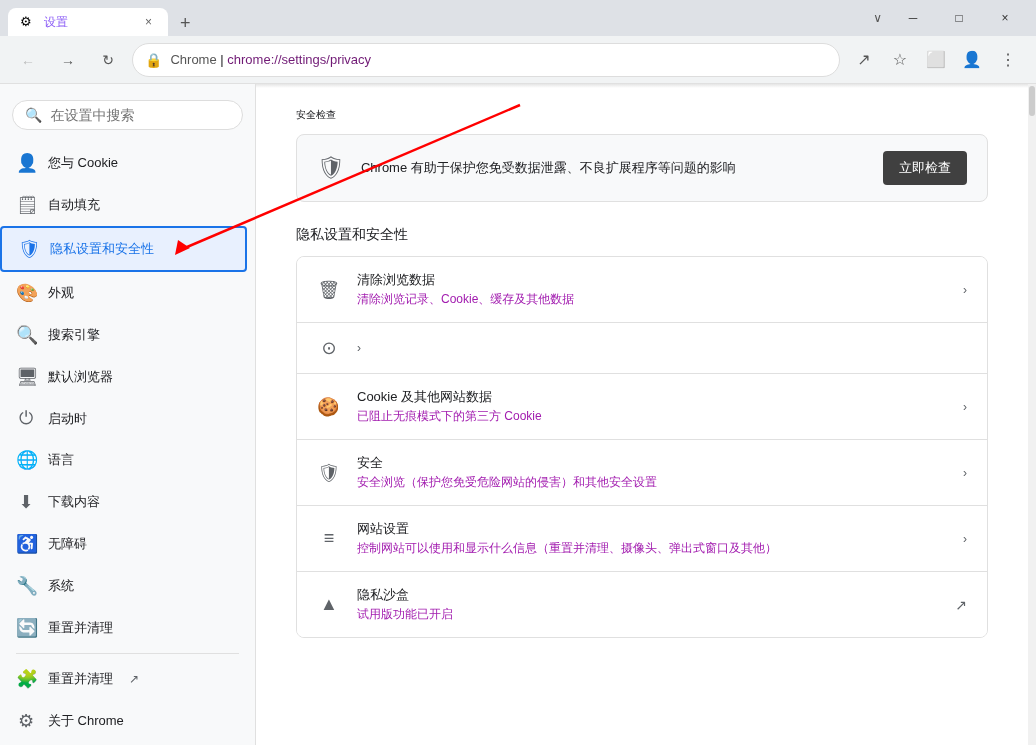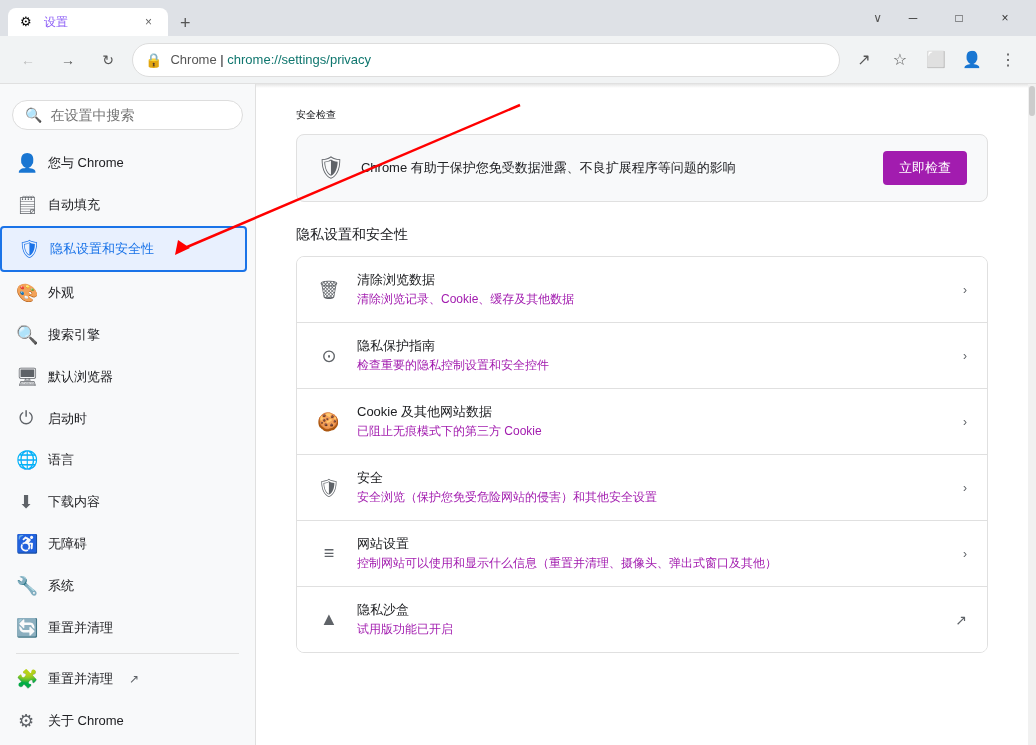--- a/index.html
+++ b/index.html
@@ -30,21 +30,21 @@
     }
     .nav-btn { width: 32px; height: 32px; display: flex; align-items: center; justify-content: center; border-radius: 50%; cursor: pointer; color: #555; font-size: 14px; }
     .nav-btn.disabled { color: #bbb; cursor: default; }
     .url-bar {
       flex: 1; display: flex; align-items: center; background: #fff; border: 1px solid #ddd; border-radius: 20px;
       padding: 6px 12px; gap: 8px; height: 34px;
     }
     .url-bar .lock-icon { font-size: 14px; color: #555; }
     .url-text { font-size: 13px; color: #202124; flex: 1; }
     .url-chrome { color: #555; }
-    .url-highlight { color: #0f766e; }
+    .url-highlight { color: #701a75; }
     .toolbar-right { display: flex; align-items: center; gap: 4px; }
     .toolbar-icon { width: 32px; height: 32px; display: flex; align-items: center; justify-content: center; border-radius: 50%; cursor: pointer; color: #555; font-size: 16px; }
 
     
     .main-layout { display: flex; height: calc(745px - 84px); overflow: hidden; }
 
     
     .sidebar {
       width: 256px; background: #f8f9fa; overflow-y: auto; border-right: 1px solid #e0e0e0;
       padding: 8px 0;
@@ -67,21 +67,21 @@
 
     
     .section-title { font-size: 10px; color: #202124; font-weight: 400; margin-bottom: 12px; margin-top: 4px; }
     .safety-card {
       display: flex; align-items: center; background: #f8f9fa; border: 1px solid #e0e0e0; border-radius: 8px;
       padding: 16px 20px; gap: 16px; margin-bottom: 24px;
     }
     .safety-icon { font-size: 22px; color: #5f6368; }
     .safety-text { flex: 1; font-size: 13px; color: #202124; }
     .check-btn {
-      background: #a21caf; color: #fff; border: none; border-radius: 4px; padding: 8px 16px;
+      background: #404040; color: #fff; border: none; border-radius: 4px; padding: 8px 16px;
       font-size: 13px; cursor: pointer; white-space: nowrap;
     }
 
     
     .privacy-section-title { font-size: 14px; color: #202124; font-weight: 400; margin-bottom: 12px; }
     .settings-list { border: 1px solid #e0e0e0; border-radius: 8px; overflow: hidden; }
     .settings-item {
       display: flex; align-items: center; padding: 14px 20px; gap: 16px;
       border-bottom: 1px solid #e0e0e0; cursor: pointer; background: #fff;
     }
@@ -157,21 +157,21 @@
         <span style="color:#5f6368; font-size:14px;">🔍</span>
         <input type="text" style="border: none; outline: none; font-size: 14px; color: rgb(32, 33, 36); width: 100%; background: transparent;" placeholder="在设置中搜索">
       </div>
     </div>
 
     <div class="sidebar-scroll">
 
       <div id="sidebar-items">
           <div class="sidebar-item">
     <span class="si-icon">👤</span>
-    <span class="si-label">您与 Chrome</span>
+    <span class="si-label">您与 Cookie</span>
   </div>
           <div class="sidebar-item">
     <span class="si-icon">🗒</span>
     <span class="si-label">自动填充</span>
   </div>
           <div class="sidebar-item active">
     <span class="si-icon">🛡</span>
     <span class="si-label">隐私设置和安全性</span>
   </div>
           <div class="sidebar-item">
@@ -248,24 +248,20 @@
             <div class="settings-item">
     <span class="settings-item-icon">🗑</span>
     <div class="settings-item-text">
       <div class="settings-item-title">清除浏览数据</div>
       <div class="settings-item-desc">清除浏览记录、Cookie、缓存及其他数据</div>
     </div>
     <span class="settings-item-arrow">›</span>
   </div>
             <div class="settings-item">
     <span class="settings-item-icon">⊙</span>
-    <div class="settings-item-text">
-      <div class="settings-item-title">隐私保护指南</div>
-      <div class="settings-item-desc">检查重要的隐私控制设置和安全控件</div>
-    </div>
     <span class="settings-item-arrow">›</span>
   </div>
             <div class="settings-item">
     <span class="settings-item-icon">🍪</span>
     <div class="settings-item-text">
       <div class="settings-item-title">Cookie 及其他网站数据</div>
       <div class="settings-item-desc">已阻止无痕模式下的第三方 Cookie</div>
     </div>
     <span class="settings-item-arrow">›</span>
   </div>

